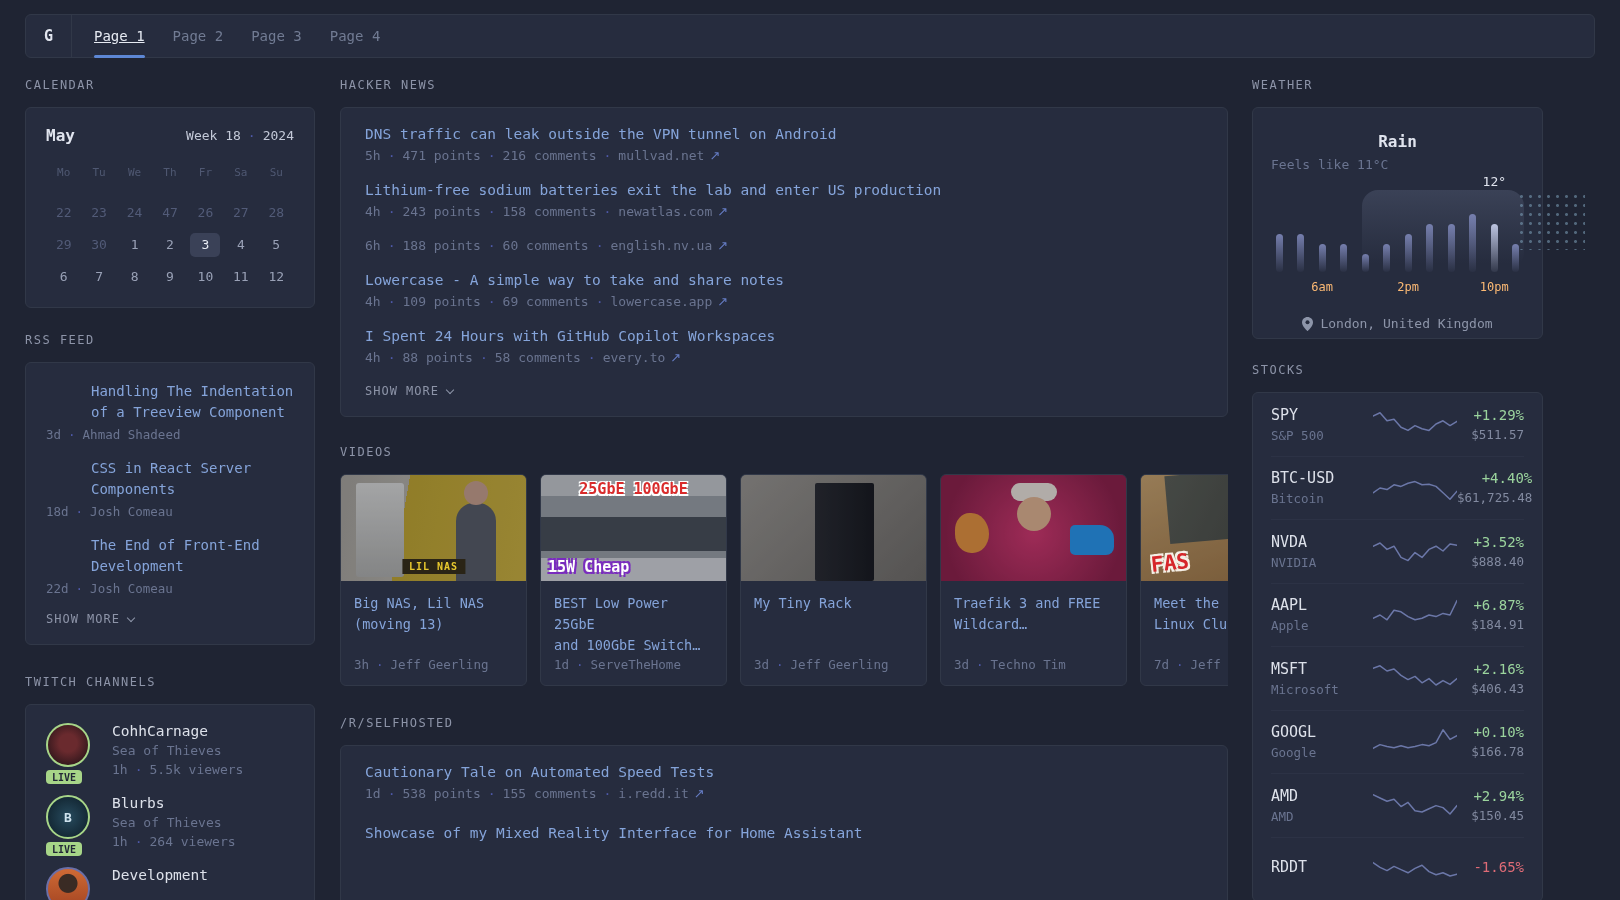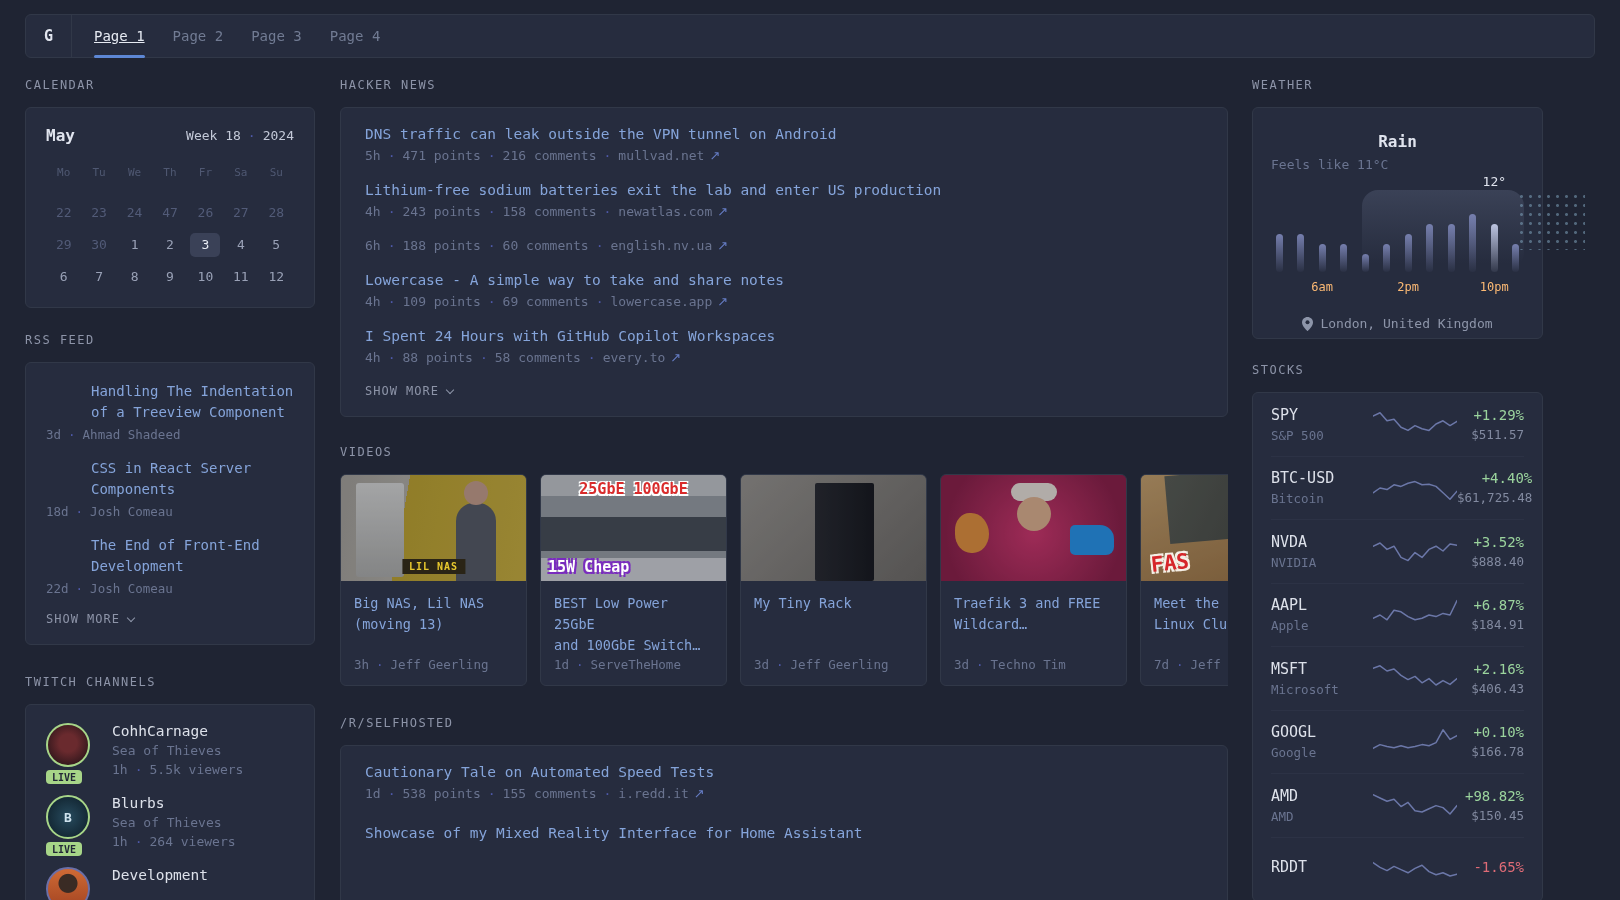--- a/index.html
+++ b/index.html
@@ -537,21 +537,21 @@
     </div>
     <div class="stk-row">
       <div class="stk-left">
           <div class="stk-ticker">AMD</div>
           <div class="stk-name">AMD</div>
         </div>
       <div class="stk-spark"><svg width="84" height="38" viewBox="0 0 84 38">
             <polyline points="0.0,8.8 7.0,12.0 14.0,15.2 21.0,13.2 28.0,20.6 35.0,16.4 42.0,24.8 49.0,26.0 56.0,22.8 63.0,19.6 70.0,21.6 77.0,28.0 84.0,19.6" fill="none" stroke="#6b77a8" stroke-width="1.5" stroke-linejoin="round" stroke-linecap="round"></polyline>
           </svg></div>
       <div class="stk-right">
-          <div class="stk-change up">+98.82%</div>
+          <div class="stk-change up">+2.94%</div>
           <div class="stk-price">$150.45</div>
         </div>
     </div>
     <div class="stk-row">
       <div class="stk-left">
           <div class="stk-ticker">RDDT</div>
           <div class="stk-name"></div>
         </div>
       <div class="stk-spark"><svg width="84" height="38" viewBox="0 0 84 38">
             <polyline points="0.0,12.6 7.0,17.4 14.0,20.6 21.0,16.4 28.0,19.6 35.0,22.8 42.0,18.4 49.0,15.2 56.0,21.6 63.0,24.8 70.0,22.8 77.0,26.0 84.0,24.1" fill="none" stroke="#6b77a8" stroke-width="1.5" stroke-linejoin="round" stroke-linecap="round"></polyline>

